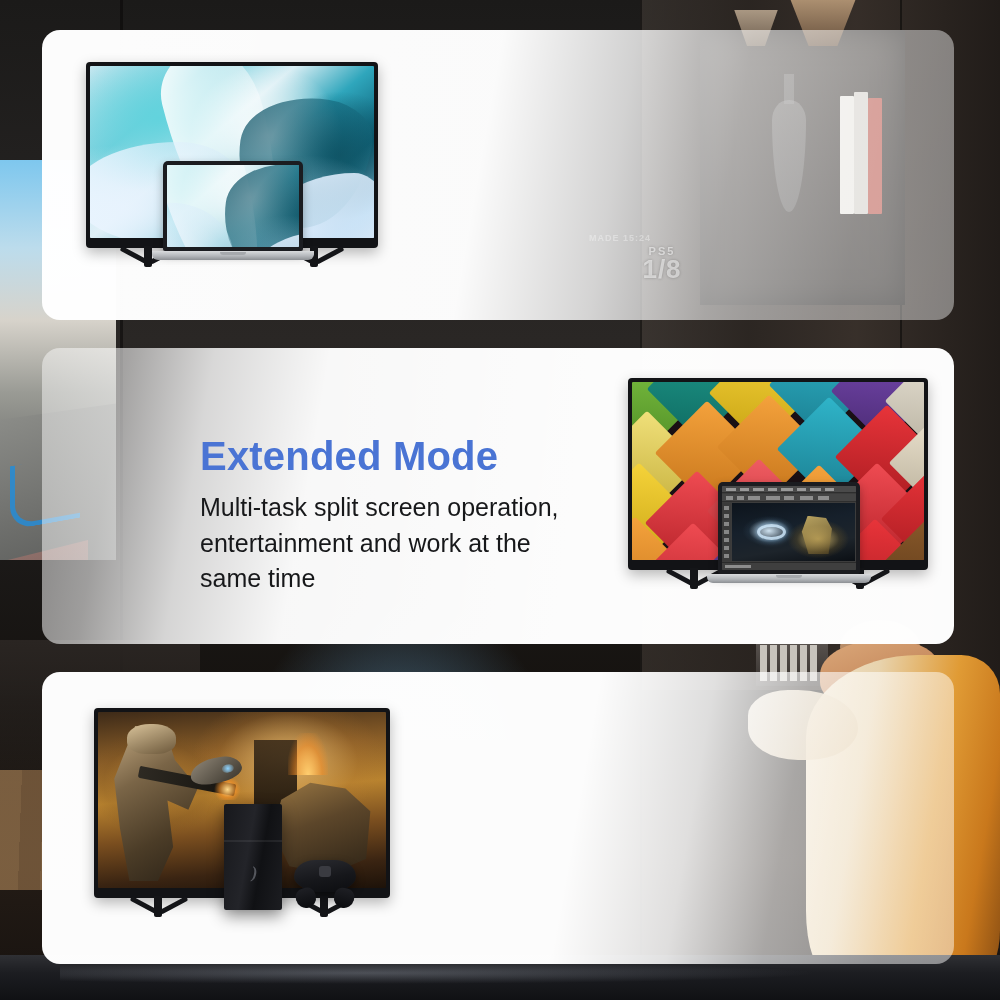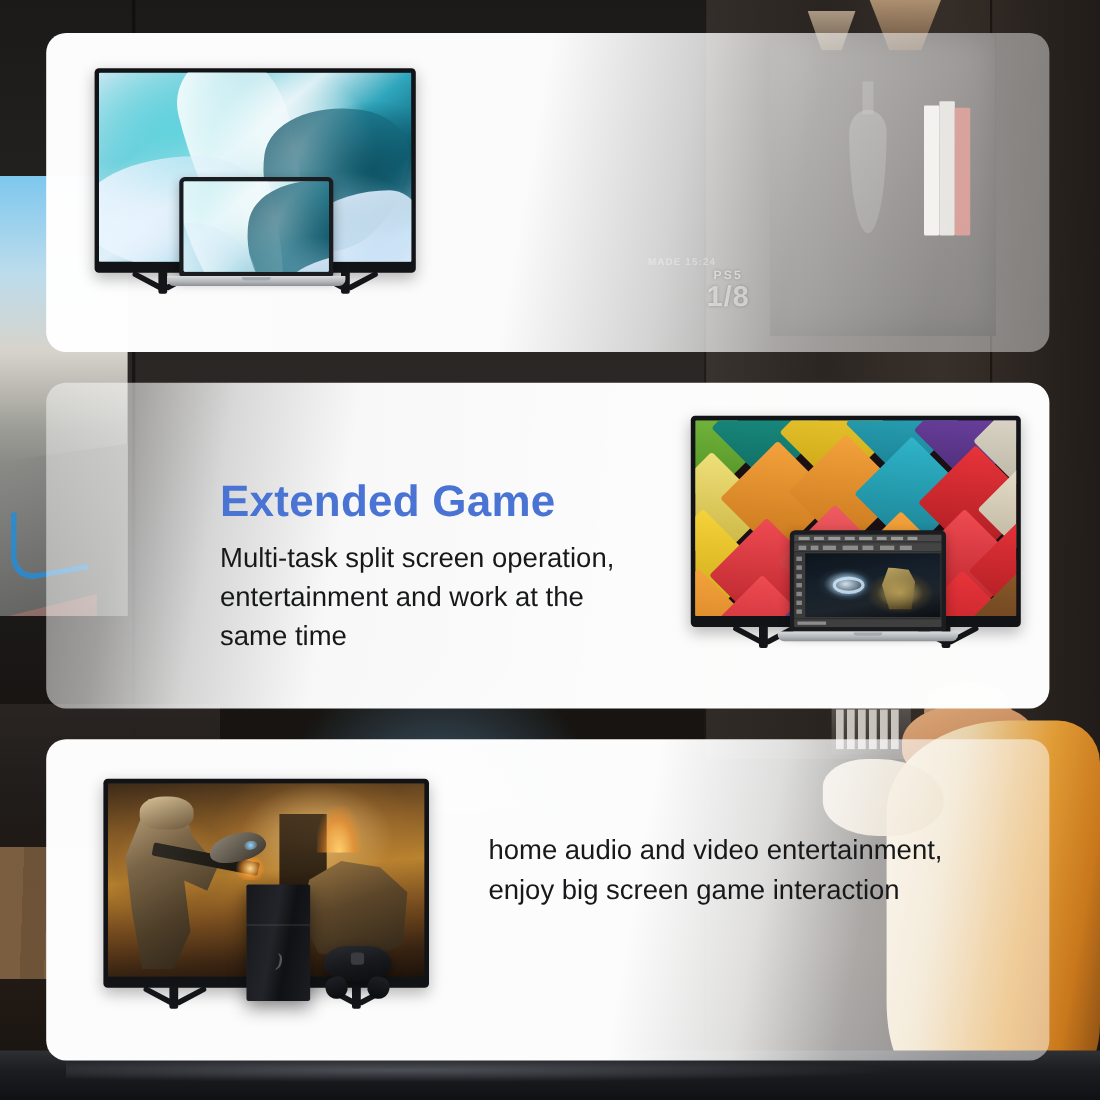--- a/index.html
+++ b/index.html
@@ -549,21 +549,21 @@
 
       <div class="ghost ghost-label" style="top:215px;">PS5</div>
       <div class="ghost ghost-num" style="top:224px;">1/8</div>
     </div>
   </div>
 
   <div class="panel panel-2">
     <div class="panel-body">
 
       <div class="text-block tb-2" style="top:86px;">
-        <div class="mode-title">Extended Game</div>
+        <div class="mode-title">Extended Mode</div>
         <div class="mode-desc">Multi-task split screen operation,
 entertainment and work at the
 same time</div>
       </div>
 
       <div class="illus" style="left:586px;top:30px;width:300px;height:192px;">
         <div class="tv" style="left:0;top:0;width:300px;height:192px;">
           <div class="tv-frame"></div>
           <div class="tv-screen">
             <div class="blocks">
@@ -686,20 +686,18 @@
           <div class="console-split"></div>
           <div class="console-logo">)</div>
         </div>
 
         <div class="controller" style="left:200px;top:152px;width:62px;height:32px;">
           <div class="ctrl-pad"></div>
         </div>
       </div>
 
       <div class="text-block tb-3" style="left:402px;top:72px;">
-        <div class="mode-desc">home audio and video entertainment,
-enjoy big screen game interaction</div>
       </div>
 
     </div>
   </div>
 
 </div>
 
 </body></html>

